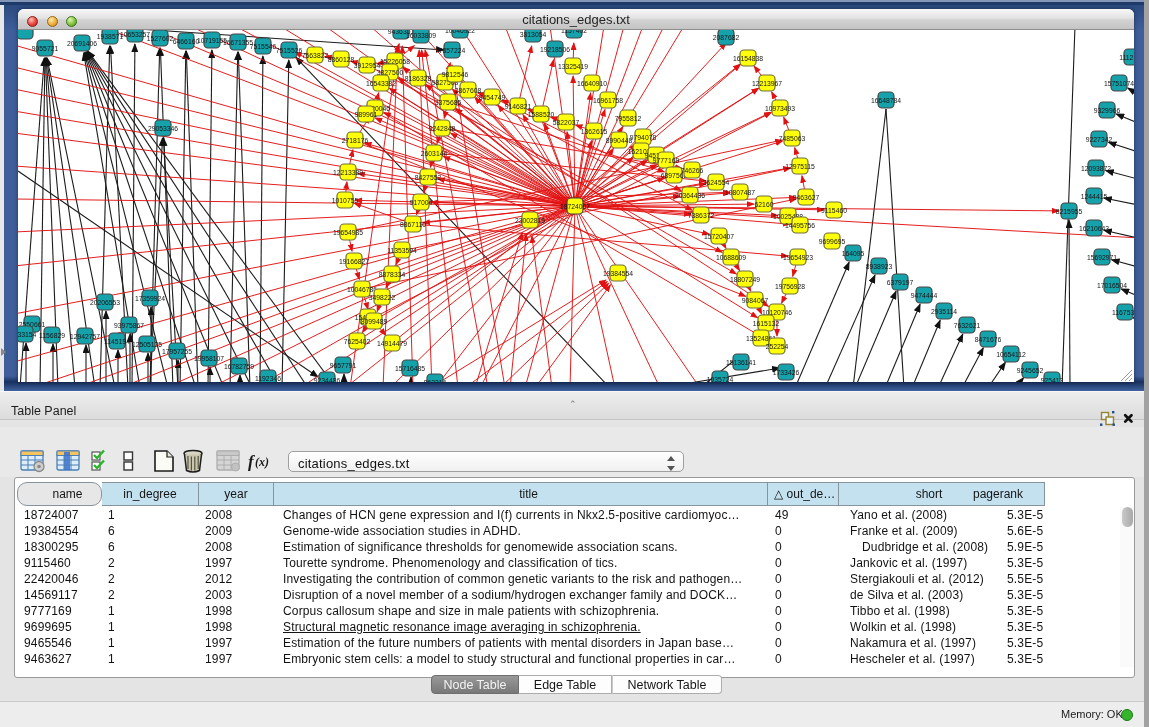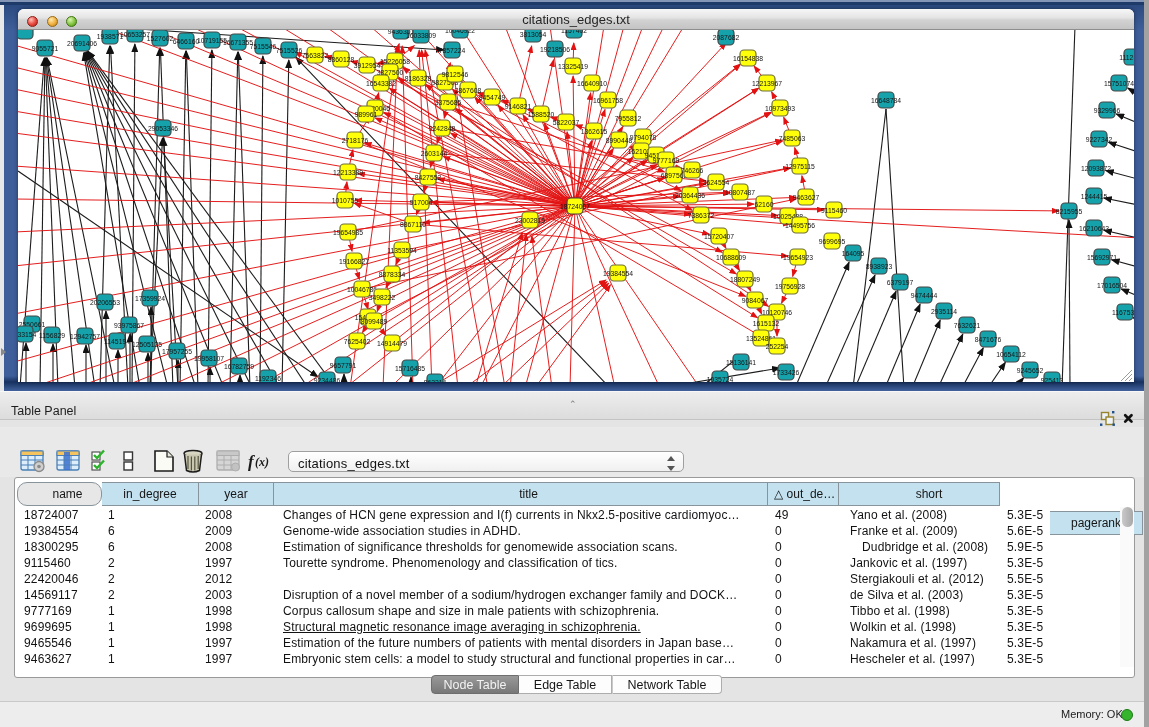--- a/index.html
+++ b/index.html
@@ -674,21 +674,21 @@
       <path d="M5 15 L9 10 L1 10 Z" fill="#555"></path>
   </svg>
 </div>
 <div id="tblbox"></div>
 <div class="hcell" style="left:17px; width:85px; background:#e7e7e7; border-left:1px solid #88949b; text-indent:16px;border-radius:10px;">name</div>
 <div class="hcell" style="left:102px; width:97px;">in_degree</div>
 <div class="hcell" style="left:199px; width:75px;">year</div>
 <div class="hcell" style="left:274px; width:494px; text-indent:16px;">title</div>
 <div class="hcell" style="left:768px; width:71px; text-align:left; padding-left:6px;">△ out_de…</div>
 <div class="hcell" style="left:839px; width:161px; text-indent:20px;">short</div>
-<div class="hcell" style="left:1050px; width:93px;margin-top:29px;">pagerank</div>
+<div class="hcell" style="left:952px; width:93px;">pagerank</div>
 <div class="trow" style="top:507px;">
     <span style="left:10px;">18724007</span>
     <span style="left:94px;">1</span>
     <span style="left:191px;">2008</span>
     <span style="left:269px;">Changes of HCN gene expression and I(f) currents in Nkx2.5-positive cardiomyoc…</span>
     <span style="left:761px;">49</span>
     <span style="left:836px;">Yano et al. (2008)</span>
     <span style="left:993px;">5.3E-5</span>
   </div>
 <div class="trow" style="top:523px;">
@@ -715,20 +715,21 @@
     <span style="left:191px;">1997</span>
     <span style="left:269px;">Tourette syndrome. Phenomenology and classification of tics.</span>
     <span style="left:761px;">0</span>
     <span style="left:836px;">Jankovic et al. (1997)</span>
     <span style="left:993px;">5.3E-5</span>
   </div>
 <div class="trow" style="top:571px;">
     <span style="left:10px;">22420046</span>
     <span style="left:94px;">2</span>
     <span style="left:191px;">2012</span>
+    <span style="left:269px;">Investigating the contribution of common genetic variants to the risk and pathogen…</span>
     <span style="left:761px;">0</span>
     <span style="left:836px;">Stergiakouli et al. (2012)</span>
     <span style="left:993px;">5.5E-5</span>
   </div>
 <div class="trow" style="top:587px;">
     <span style="left:10px;">14569117</span>
     <span style="left:94px;">2</span>
     <span style="left:191px;">2003</span>
     <span style="left:269px;">Disruption of a novel member of a sodium/hydrogen exchanger family and DOCK…</span>
     <span style="left:761px;">0</span>

